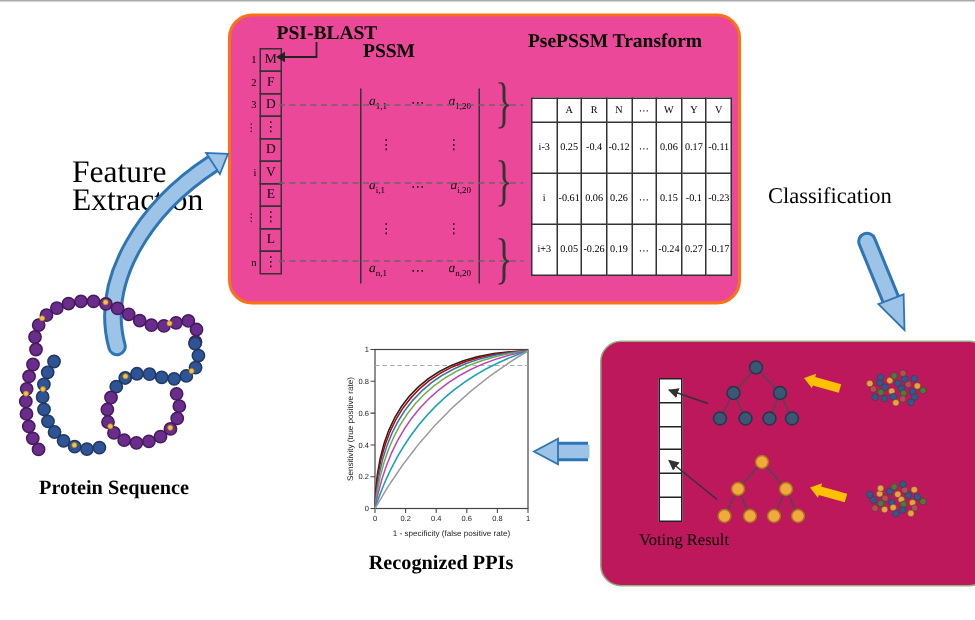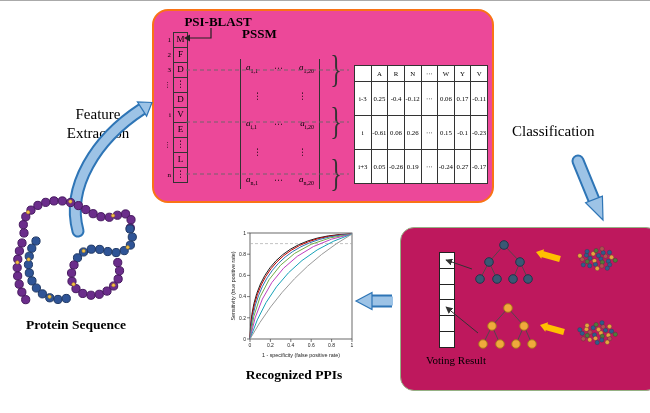--- a/index.html
+++ b/index.html
@@ -27,21 +27,21 @@
   .mdots{padding:0 7px;font-size:9px;}
   .brace{position:absolute;width:14px;height:30px;font-size:24px;line-height:30px;
          transform:scaleY(1.55);color:#333;text-align:center;z-index:3;}
   table.pse{position:absolute;left:200px;top:54px;width:134px;border-collapse:collapse;
             background:#fff;table-layout:fixed;}
   table.pse th,table.pse td{border:1px solid #333;font-size:6.8px;font-weight:normal;
             text-align:center;padding:0;overflow:hidden;}
   table.pse thead th{height:15px;}
   table.pse tbody td{height:33px;}
   
-  .fe-label{left:48px;top:104px;width:100px;text-align:center;font-size:15px;line-height:19px;}
+  .fe-label{left:48px;top:104px;width:100px;text-align:left;font-size:21px;line-height:19px;}
   .cls-label{left:512px;top:122px;width:108px;text-align:left;font-size:15px;}
   .ps-label{left:8px;top:316px;width:136px;text-align:center;font-size:13.5px;font-weight:bold;}
   .ppi-label{left:224px;top:366px;width:140px;text-align:center;font-size:13.5px;font-weight:bold;}
   .rf-label{left:430px;top:390px;width:214px;text-align:center;font-size:13px;font-weight:bold;}
   
   .green-box{left:400px;top:226px;width:258px;height:162px;background:#be185d;
              border:1px solid #95b184;border-radius:14px;}
   .vote-col{position:absolute;left:38px;top:24px;width:16px;height:96px;background:#fff;
             border:1px solid #222;box-sizing:border-box;display:flex;flex-direction:column;}
   .vote-cell{flex:1;border-bottom:1px solid #222;}
@@ -54,20 +54,21 @@
   svg.overlay{position:absolute;left:0;top:0;width:650px;height:413px;z-index:20;pointer-events:none;}
 </style>
 </head>
 <body>
 
 <div class="stage">
 
   <div class="abs beige-box">
     <div class="lbl psi">PSI-BLAST</div>
     <div class="lbl pssm-lbl">PSSM</div>
+    <div class="lbl psepssm-lbl">PsePSSM Transform</div>
 
     <div class="lbl seq">
       <div class="seqrow">
           <span class="idx">1</span>
           <span class="cell">M</span>
         </div>
       <div class="seqrow">
           <span class="idx">2</span>
           <span class="cell">F</span>
         </div>

